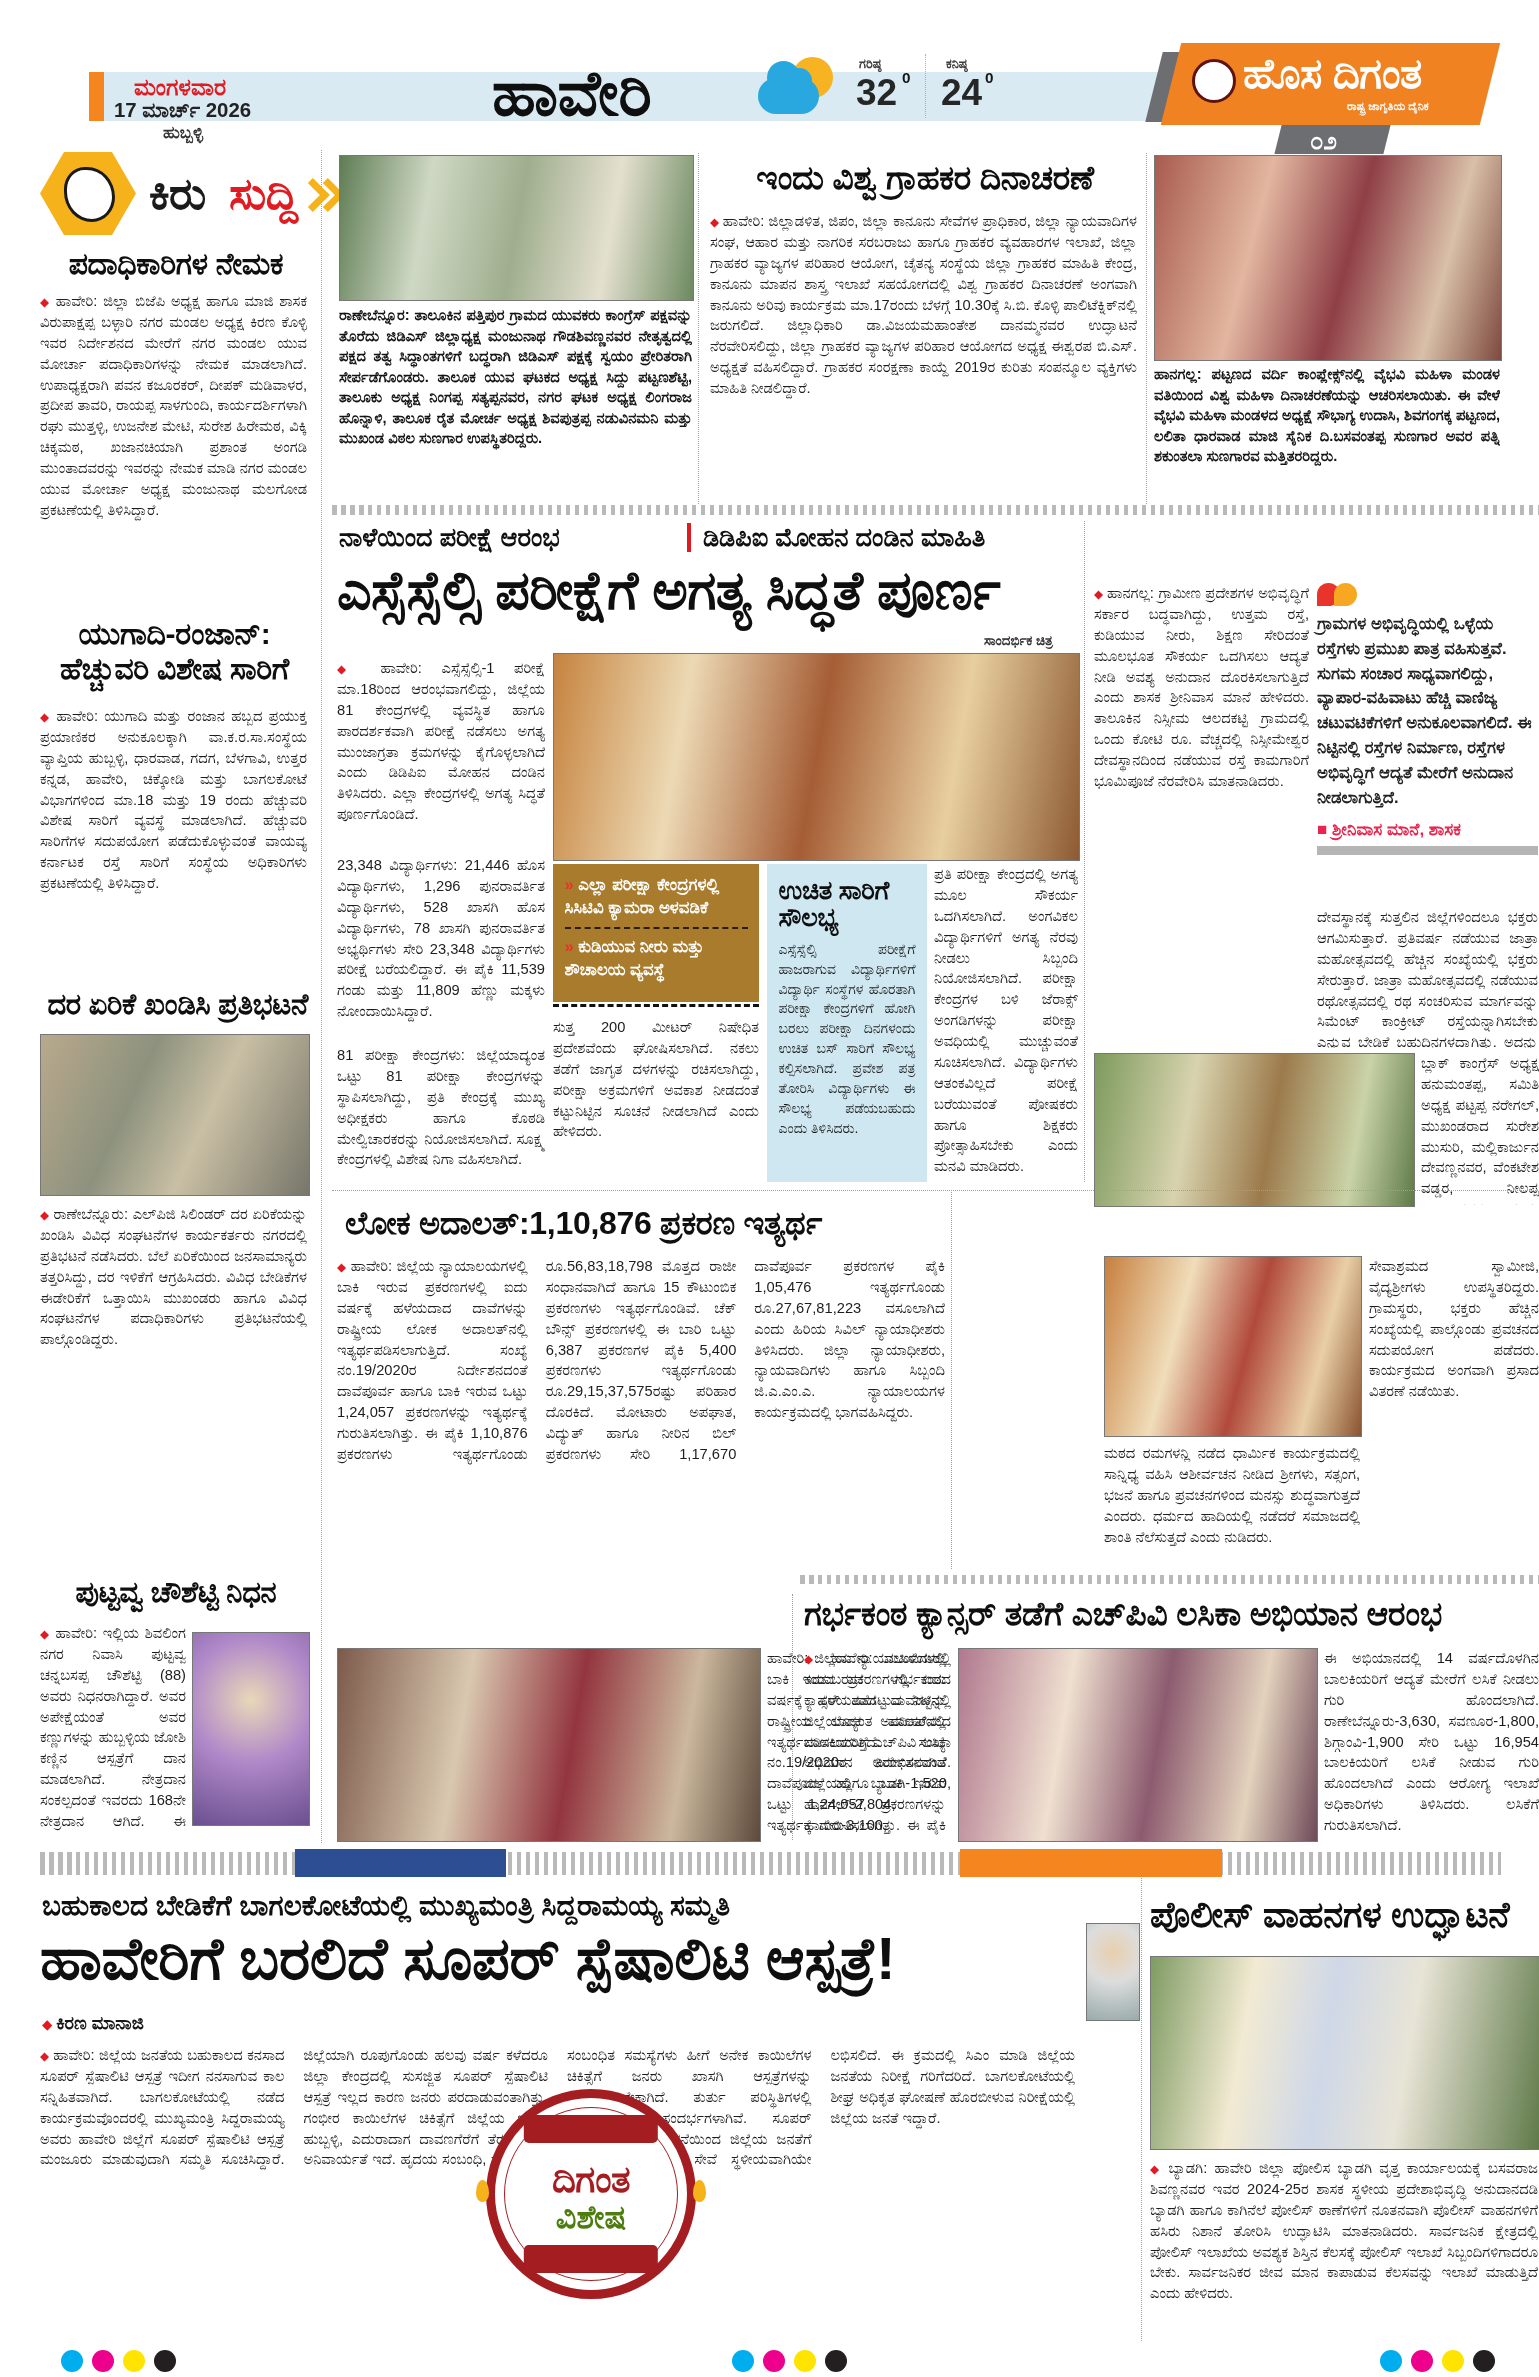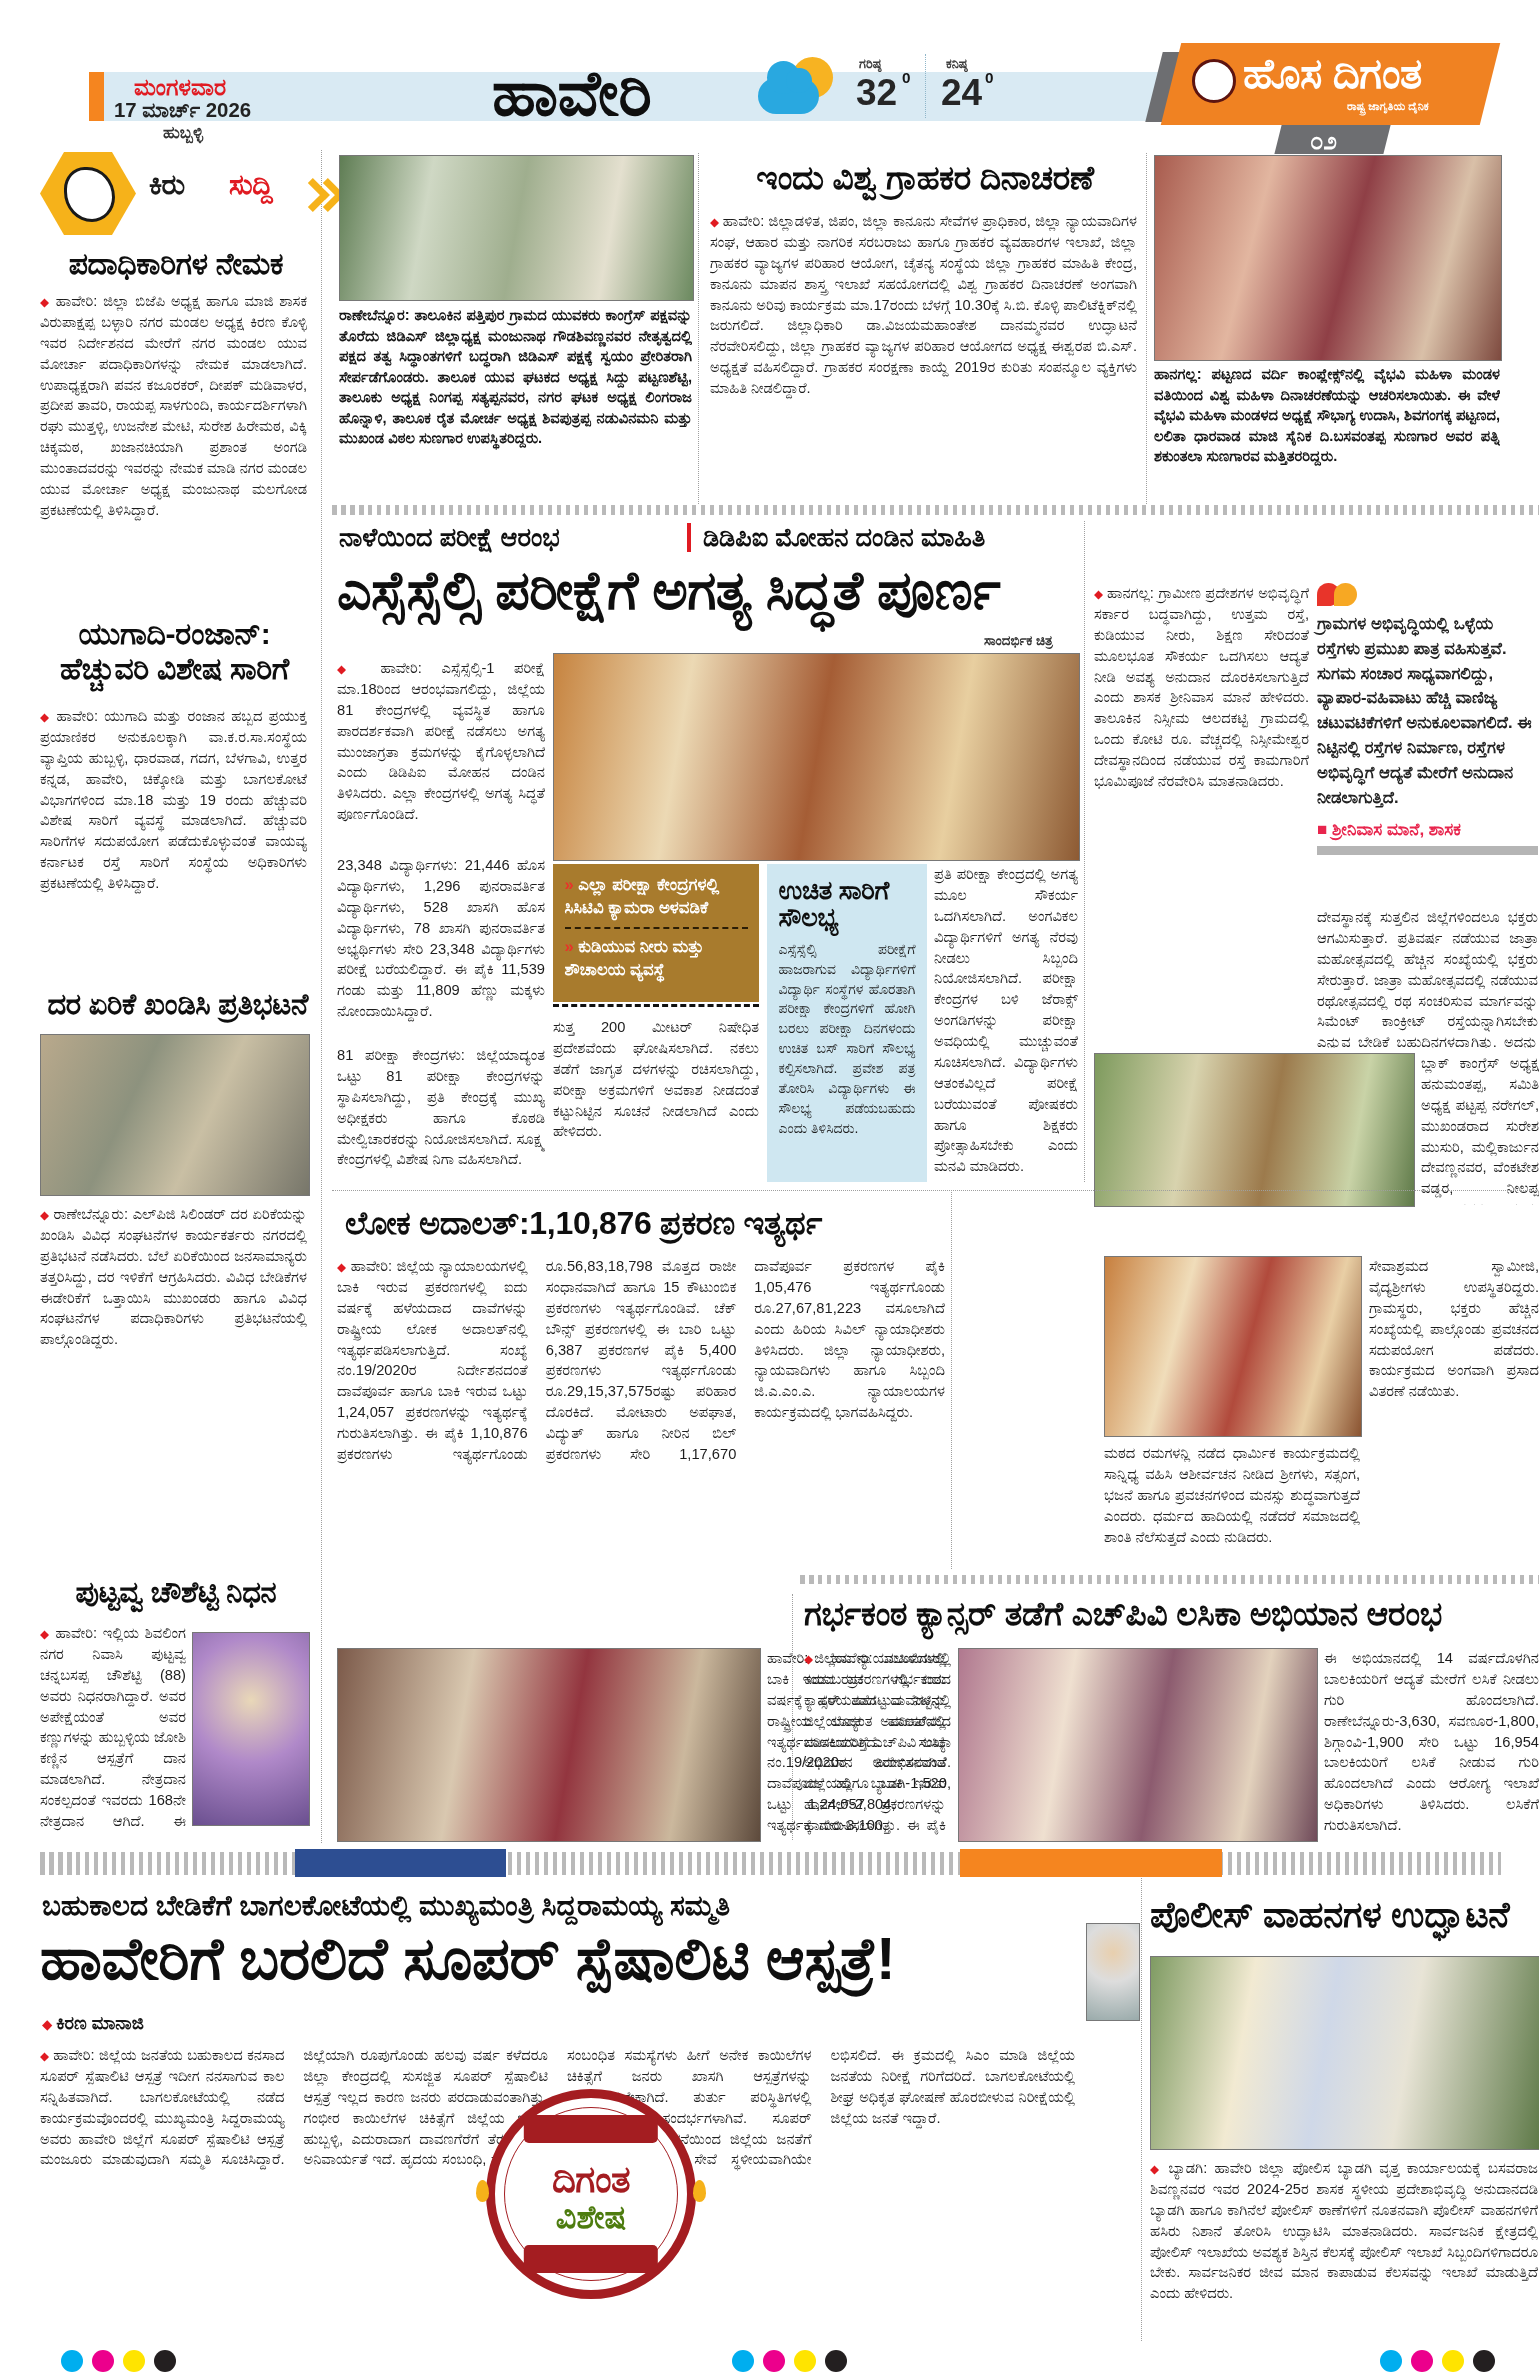--- a/index.html
+++ b/index.html
@@ -26,21 +26,21 @@
   .sun{background:#f7b322;border-radius:50%;}
   .cloud{background:#29a8e0;border-radius:38px;}
   .cloud::before{content:"";position:absolute;left:9px;top:-16.6px;width:33px;height:33px;background:#29a8e0;border-radius:50%;}
   .cloud::after{content:"";position:absolute;right:7.7px;top:-10.2px;width:25.6px;height:25.6px;background:#29a8e0;border-radius:50%;}
   .temp-num{font-size:37px;font-weight:bold;color:#262626;line-height:1;}
   .temp-label{font-size:12.8px;font-weight:bold;color:#3c3c3c;}
   
   .hex{background:#f6b21a;clip-path:polygon(25% 0,75% 0,100% 50%,75% 100%,25% 100%,0 50%);}
   .hex-inner{background:#ffffff;border:3.8px solid #1a1a1a;border-radius:40% 55% 45% 55%;}
   .chev{width:16.6px;height:16.6px;border-top:7.7px solid #f6b21a;border-right:7.7px solid #f6b21a;transform:rotate(45deg);}
-  .badge-word{font-size:28px;font-weight:bold;letter-spacing:-0.6px;}
+  .badge-word{font-size:44px;font-weight:bold;letter-spacing:-0.6px;}
   
   .brownbox{background:#a87b2d;color:#ffffff;}
   .brownbox .item{font-size:16.6px;font-weight:bold;line-height:1.35;}
   .brownbox .item::before{content:"» ";color:#e8342a;}
   .dashline{border-top:2.6px dashed #2b1d05;}
   .bluebox{background:#cfe7f1;}
   .bluebox h3{margin:0 0 7.7px 0;font-size:25.6px;}
   .quote-box{font-size:16.6px;font-weight:bold;line-height:1.5;color:#222;}
   .qmark{display:inline-block;width:23px;height:23px;border-radius:50% 50% 50% 0;}
   .attr{font-size:17px;font-weight:bold;color:#e8254d;}

